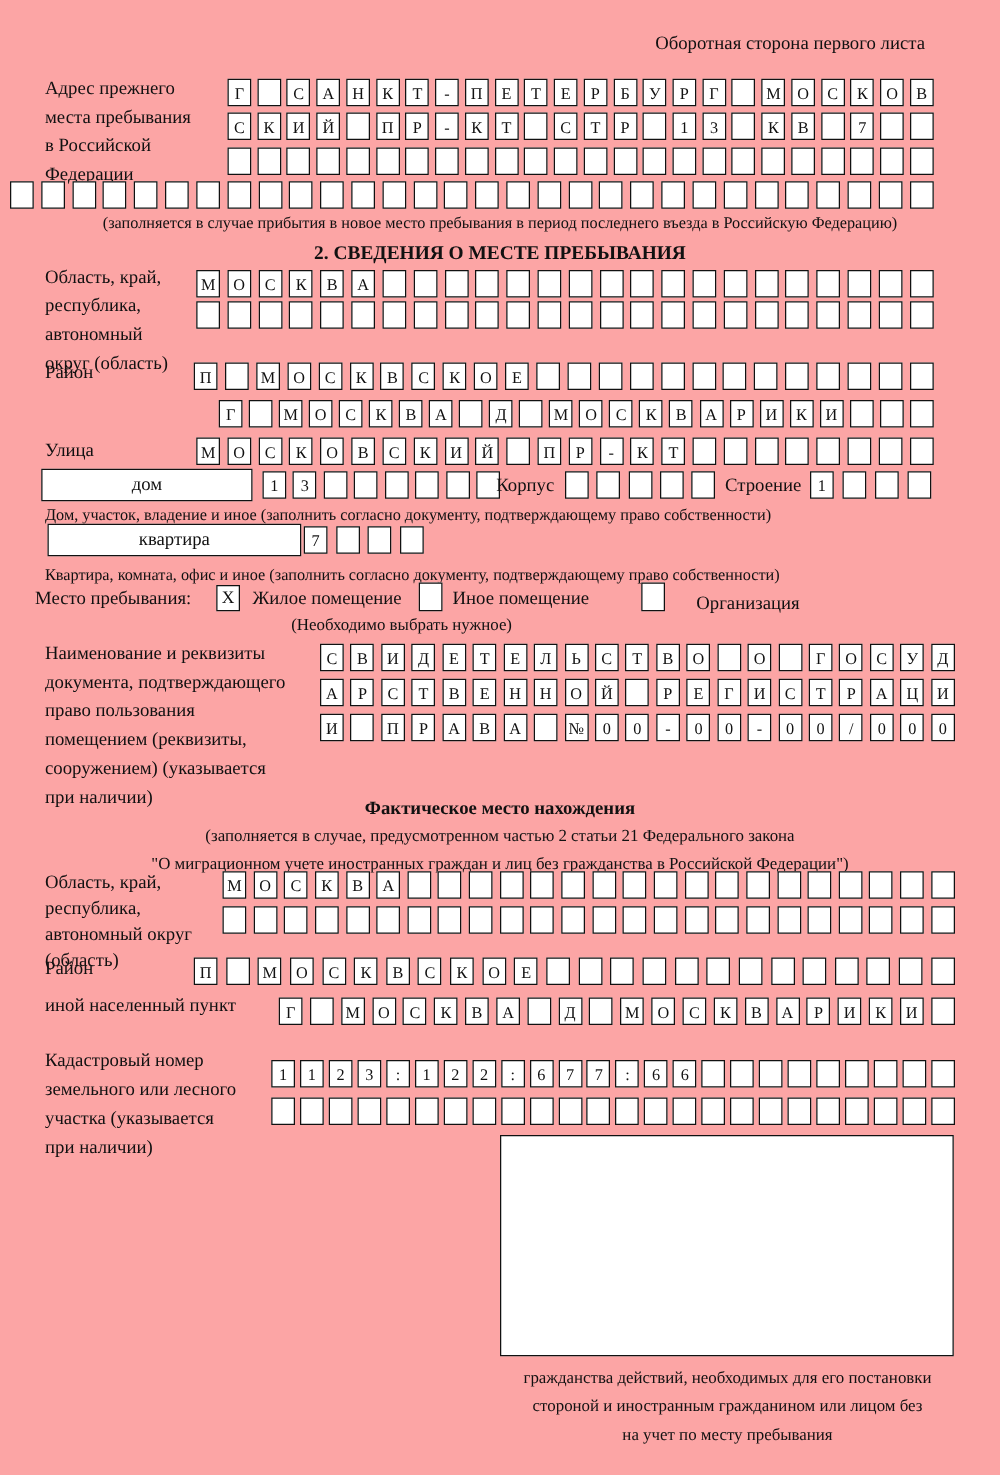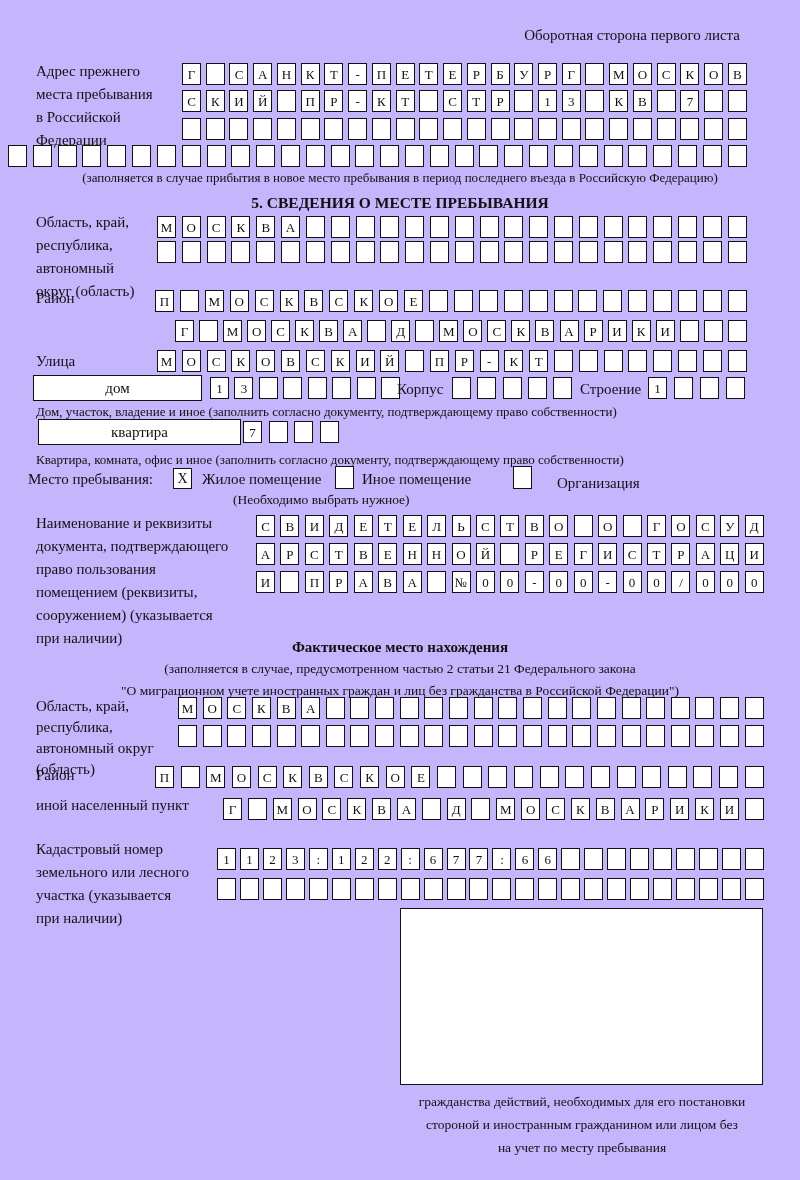--- a/index.html
+++ b/index.html
@@ -1,16 +1,16 @@
 <!DOCTYPE html>
 <html><head>
 <meta charset="utf-8">
 <style>
   html,body{margin:0;padding:0;background:#fff;}
-  .page{position:relative;width:800px;height:1180px;background:#c4b5fd;color:#111;
+  .page{position:relative;width:800px;height:1180px;background:#fca5a5;color:#111;
         font-family:"Liberation Serif","DejaVu Serif",serif;overflow:hidden;}
   .abs{position:absolute;}
   .lbl{font-size:15px;line-height:23px;white-space:nowrap;}
   .lbl.tight{line-height:21px;}
   .cap{font-size:13px;white-space:nowrap;}
   .center{left:0;width:800px;text-align:center;}
   .title{font-weight:bold;font-size:15.5px;white-space:nowrap;}
   .boxrow{display:flex;justify-content:space-between;}
   .cbox{box-sizing:border-box;width:19px;height:22px;border:1.5px solid #111;
         display:flex;align-items:center;justify-content:center;
@@ -140,21 +140,21 @@
       <span class="cbox"></span>
       <span class="cbox"></span>
       <span class="cbox"></span>
       <span class="cbox"></span>
       <span class="cbox"></span>
       <span class="cbox"></span>
       <span class="cbox"></span>
     </div>
   <div class="abs cap center" style="top:170px">(заполняется в случае прибытия в новое место пребывания в период последнего въезда в Российскую Федерацию)</div>
 
-  <div class="abs title center" style="top:194px">5. СВЕДЕНИЯ О МЕСТЕ ПРЕБЫВАНИЯ</div>
+  <div class="abs title center" style="top:194px">2. СВЕДЕНИЯ О МЕСТЕ ПРЕБЫВАНИЯ</div>
 
   <div class="abs lbl" style="left:36px;top:211px">
     <div>Область, край,</div>
     <div>республика,</div>
     <div>автономный</div>
     <div>округ (область)</div>
   </div>
   <div class="abs boxrow" style="left:157px;top:216px;width:590px">
       <span class="cbox">М</span>
       <span class="cbox">О</span>

